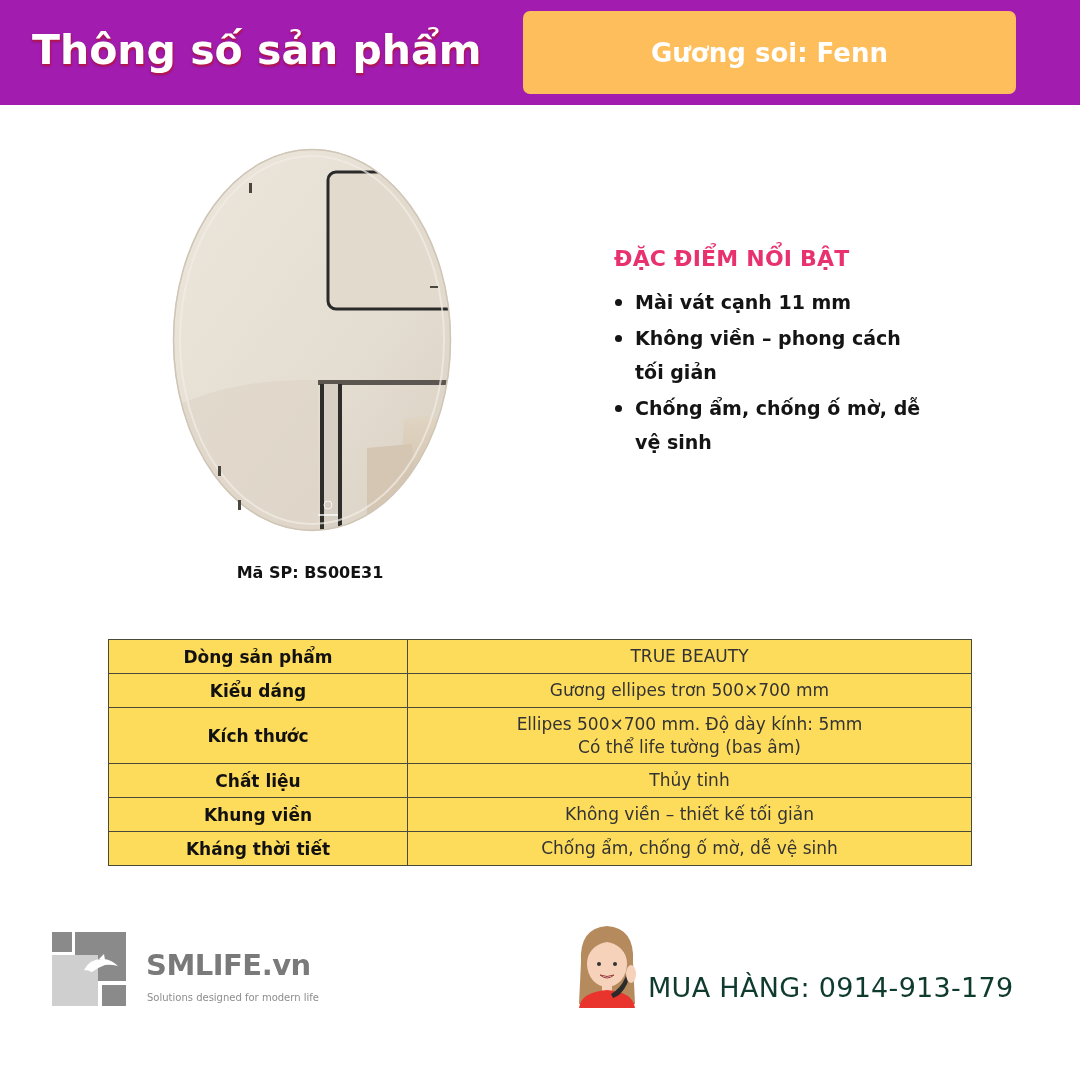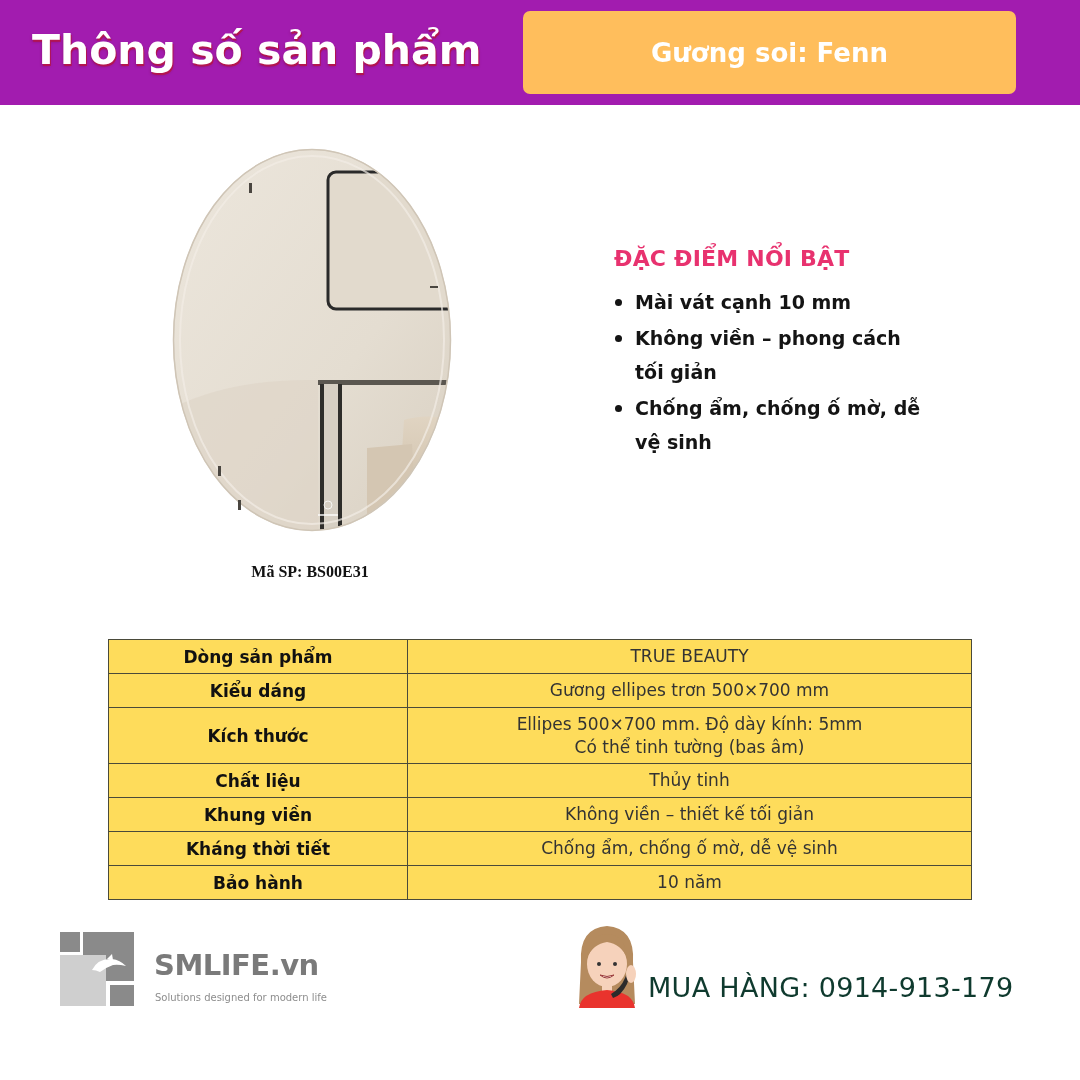--- a/index.html
+++ b/index.html
@@ -22,21 +22,21 @@
       background: #ffbe5c; border-radius: 7px;
       display: flex; align-items: center; justify-content: center;
       font-size: 26px; font-weight: bold; color: #ffffff; white-space: nowrap;
     }
 
     .mirror-wrap { position: absolute; left: 172px; top: 148px; width: 280px; height: 384px; }
     .mirror-svg { width: 280px; height: 384px; display: block; }
 
     .sku {
       position: absolute; left: 160px; top: 563px; width: 300px; text-align: center;
-      font-size: 16px; font-weight: bold; color: #111111; font-family: Liberation Serif, serif;
+      font-size: 16px; font-weight: bold; color: #111111;
     }
 
     .features { position: absolute; left: 614px; top: 246px; width: 320px; }
     .features-title {
       font-size: 22px; font-weight: bold; color: #e8326f; margin-bottom: 14px;
       letter-spacing: 0.2px;
     }
     .features ul { list-style: none; }
     .features li {
       position: relative; padding-left: 21px;
@@ -54,21 +54,21 @@
       border: 1.5px solid #333333;
     }
     .spec-table td {
       border: 1.5px solid #4a4a3a; text-align: center; vertical-align: middle;
       font-size: 17px; color: #2b2b2b; height: 34px; padding: 0 6px;
     }
     .spec-table td.label { width: 299px; font-weight: bold; color: #111111; }
     .spec-table td.value { font-weight: normal; color: #333333; line-height: 23px; }
     .spec-table tr.tall td { height: 56px; }
 
-    .brand { position: absolute; left: 52px; top: 932px; width: 360px; height: 80px; margin-left: 8px; }
+    .brand { position: absolute; left: 52px; top: 932px; width: 360px; height: 80px; }
     .brand-logo { position: absolute; left: 0; top: 0; width: 74px; height: 74px; }
     .brand-name {
       position: absolute; left: 94px; top: 16px;
       font-size: 29px; font-weight: bold; color: #7a7a7a; letter-spacing: -0.5px;
     }
     .brand-tagline {
       position: absolute; left: 95px; top: 60px;
       font-size: 10px; color: #8d8d8d; white-space: nowrap;
     }
 
@@ -130,58 +130,54 @@
     <rect x="46" y="318" width="3" height="10" fill="#4a4640"></rect>
     <rect x="66" y="352" width="3" height="10" fill="#4a4640"></rect>
     <rect x="258" y="138" width="8" height="2" fill="#4a4640"></rect>
   </svg>
 </div>
 <div class="sku">Mã SP: BS00E31</div>
 
 <div class="features">
   <div class="features-title">ĐẶC ĐIỂM NỔI BẬT</div>
   <ul>
-    <li>Mài vát cạnh 10 mm</li>
+    <li>Mài vát cạnh 11 mm</li>
     <li>Không viền – phong cách tối giản</li>
     <li>Chống ẩm, chống ố mờ, dễ vệ sinh</li>
   </ul>
 </div>
 
 <table class="spec-table">
   <tbody>
     <tr>
       <td class="label">Dòng sản phẩm</td>
       <td class="value">TRUE BEAUTY</td>
     </tr>
     <tr>
       <td class="label">Kiểu dáng</td>
       <td class="value">Gương ellipes trơn 500×700 mm</td>
     </tr>
     <tr class="tall">
       <td class="label">Kích thước</td>
       <td class="value">
         <div>Ellipes 500×700 mm. Độ dày kính: 5mm</div>
-        <div>Có thể tinh tường (bas âm)</div>
+        <div>Có thể life tường (bas âm)</div>
       </td>
     </tr>
     <tr>
       <td class="label">Chất liệu</td>
       <td class="value">Thủy tinh</td>
     </tr>
     <tr>
       <td class="label">Khung viền</td>
       <td class="value">Không viền – thiết kế tối giản</td>
     </tr>
     <tr>
       <td class="label">Kháng thời tiết</td>
       <td class="value">Chống ẩm, chống ố mờ, dễ vệ sinh</td>
-    </tr>
-    <tr>
-      <td class="label">Bảo hành</td>
-      <td class="value">10 năm</td>
     </tr>
   </tbody>
 </table>
 
 <div class="brand">
   <svg class="brand-logo" viewBox="0 0 74 74">
     <rect x="0" y="0" width="20" height="20" fill="#8a8a8a"></rect>
     <rect x="23" y="0" width="51" height="49" fill="#8a8a8a"></rect>
     <path d="M0 23 L46 23 L46 51 L20 51 L20 74 L0 74 Z" fill="#cfcfcf"></path>
     <rect x="0" y="51" width="46" height="23" fill="#cfcfcf"></rect>

